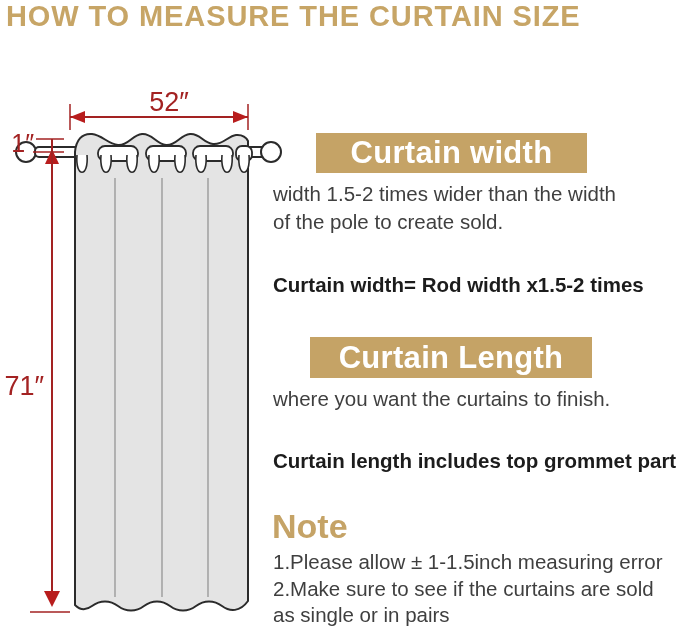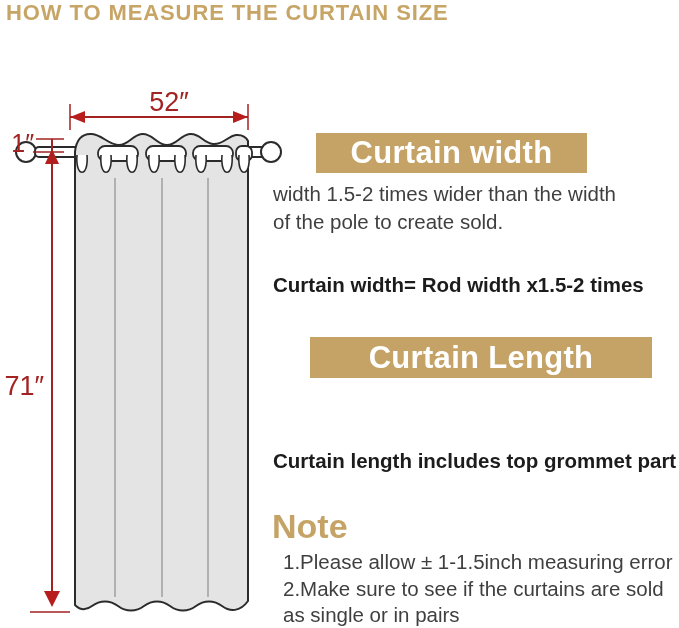--- a/index.html
+++ b/index.html
@@ -3,43 +3,43 @@
 <meta charset="utf-8">
 <style>
   html,body{margin:0;padding:0;}
   body{
     width:679px;height:628px;position:relative;background:#ffffff;
     font-family:"Liberation Sans", sans-serif;overflow:hidden;
   }
   .abs{position:absolute;}
   .page-title{
     left:6px;top:0px;
-    font-size:22px;font-weight:bold;color:#c7a566;
+    font-size:29px;font-weight:bold;color:#c7a566;
     letter-spacing:0.9px;white-space:nowrap;
   }
   .section-bar{
     background:#c5a366;color:#ffffff;font-weight:bold;
     display:flex;align-items:center;justify-content:center;
     letter-spacing:0.3px;
   }
   .bar-width{left:316px;top:133px;width:271px;height:40px;font-size:31px;}
-  .bar-length{left:310px;top:337px;width:342px;height:41px;font-size:31px;}
+  .bar-length{left:310px;top:337px;width:282px;height:41px;font-size:31px;}
   .body-block{color:#3f3f3f;font-size:20.5px;}
   .body-block div{white-space:nowrap;}
   .width-body{left:273px;top:180px;line-height:28px;}
   .length-body{left:273px;top:386px;line-height:26px;}
   .formula{
     color:#1c1c1c;font-weight:bold;font-size:20.5px;white-space:nowrap;
   }
   .width-formula{left:273px;top:273px;}
   .length-formula{left:273px;top:449px;}
   .note-heading{
     left:272px;top:507px;font-size:34px;font-weight:bold;color:#c5a366;
   }
-  .note-body{left:273px;top:549px;line-height:26.5px;font-size:20.5px;color:#3f3f3f;margin-left:10px;}
+  .note-body{left:273px;top:549px;line-height:26.5px;font-size:20.5px;color:#3f3f3f;}
   .note-body div{white-space:nowrap;}
   svg.diagram{left:0;top:0;}
   svg text{font-family:"Liberation Sans", sans-serif;}
   .dim-label{fill:#a32222;font-size:27px;}
   .dim-label-small{fill:#a32222;font-size:25px;}
 </style>
 </head>
 <body>
 
 <div class="abs page-title">HOW TO MEASURE THE CURTAIN SIZE</div>
@@ -108,20 +108,21 @@
 
 <div class="abs section-bar bar-width">Curtain width</div>
 <div class="abs body-block width-body">
   <div>width 1.5-2 times wider than the width</div>
   <div>of the pole to create sold.</div>
 </div>
 <div class="abs formula width-formula">Curtain width= Rod width x1.5-2 times</div>
 
 <div class="abs section-bar bar-length">Curtain Length</div>
 <div class="abs body-block length-body">
+  <div>where you want the curtains to finish.</div>
 </div>
 <div class="abs formula length-formula">Curtain length includes top grommet part</div>
 
 <div class="abs note-heading">Note</div>
 <div class="abs note-body">
   <div>1.Please allow ± 1-1.5inch measuring error</div>
   <div>2.Make sure to see if the curtains are sold</div>
   <div>as single or in pairs</div>
 </div>
 

